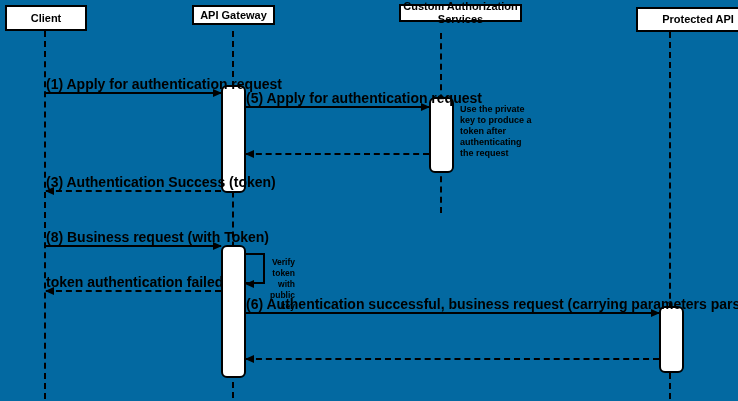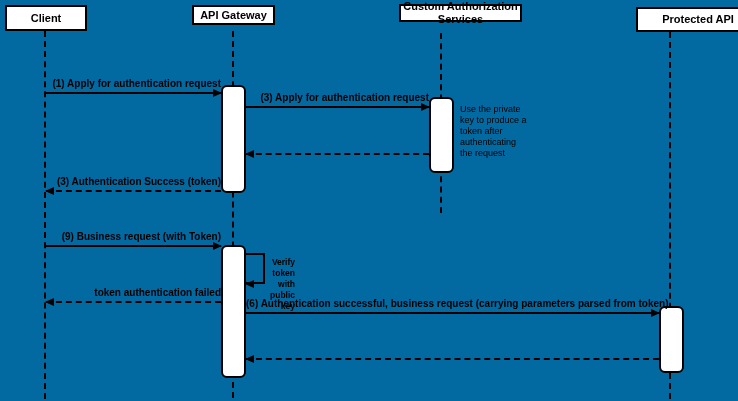--- a/index.html
+++ b/index.html
@@ -16,21 +16,21 @@
     font-weight:bold;font-size:11px;line-height:13px;white-space:pre-line;box-sizing:border-box;
   }
   
   .activation{
     position:absolute;background:#fff;border:2px solid #000;border-radius:6px;
     z-index:2;box-sizing:border-box;
   }
   
   .msg{position:absolute;z-index:4;}
   .msg-label{
-    text-align:right;font-size:10px;font-weight:bold;white-space:nowrap;
+    text-align:right;font-size:14px;font-weight:bold;white-space:nowrap;
     margin-bottom:3px;line-height:10px;
   }
   .line{position:relative;height:0;}
   .line.solid{border-top:2px solid #000;}
   .line.dashed{border-top:2px dashed #000;}
   .head{position:absolute;width:0;height:0;top:-5px;
     border-top:4px solid transparent;border-bottom:4px solid transparent;}
   .head-right{right:-1px;border-left:9px solid #000;}
   .head-left{left:-1px;border-right:9px solid #000;}
   
@@ -40,21 +40,21 @@
   }
   .self-head{position:absolute;width:0;height:0;left:-1px;bottom:-6px;
     border-top:4px solid transparent;border-bottom:4px solid transparent;
     border-right:9px solid #000;}
   .self-label{
     position:absolute;left:24px;top:2px;font-size:8.5px;font-weight:bold;
     white-space:pre-line;line-height:11px;text-align:right;
   }
   
   .note{
-    position:absolute;z-index:4;font-size:9px;font-weight:normal;line-height:11px;
+    position:absolute;z-index:4;font-size:9px;font-weight:bold;line-height:11px;
     white-space:pre-line;text-align:left;
   }
 </style>
 </head>
 <body>
 
 <div class="stage">
 
   <div class="lifeline" style="left:44px;top:31px;height:368px"></div>
   <div class="lifeline" style="left:232px;top:31px;height:367px"></div>
@@ -81,53 +81,53 @@
   </div>
 
   <div class="msg" style="left:46px;top:79px;width:175px">
     <div class="msg-label">(1) Apply for authentication request</div>
     <div class="line solid">
       <div class="head head-right"></div>
     </div>
   </div>
 
   <div class="msg" style="left:246px;top:93px;width:183px">
-    <div class="msg-label">(3) Apply for authentication request</div>
+    <div class="msg-label">(5) Apply for authentication request</div>
     <div class="line solid">
       <div class="head head-right"></div>
     </div>
   </div>
 
   <div class="msg" style="left:246px;top:153px;width:183px">
     <div class="line dashed">
       <div class="head head-left"></div>
     </div>
   </div>
 
   <div class="msg" style="left:46px;top:177px;width:175px">
     <div class="msg-label">(3) Authentication Success (token)</div>
     <div class="line dashed">
       <div class="head head-left"></div>
     </div>
   </div>
 
   <div class="msg" style="left:46px;top:232px;width:175px">
-    <div class="msg-label">(9) Business request (with Token)</div>
+    <div class="msg-label">(8) Business request (with Token)</div>
     <div class="line solid">
       <div class="head head-right"></div>
     </div>
   </div>
 
   <div class="self-msg" style="left:246px;top:253px;width:19px;height:31px">
     <div class="self-head"></div>
     <div class="self-label">Verify token
 with public key</div>
   </div>
 
-  <div class="msg" style="left:46px;top:288px;width:175px">
+  <div class="msg" style="left:46px;top:277px;width:175px">
     <div class="msg-label">token authentication failed</div>
     <div class="line dashed">
       <div class="head head-left"></div>
     </div>
   </div>
 
   <div class="msg" style="left:246px;top:299px;width:413px">
     <div class="msg-label">(6) Authentication successful, business request (carrying parameters parsed from token)</div>
     <div class="line solid">
       <div class="head head-right"></div>

